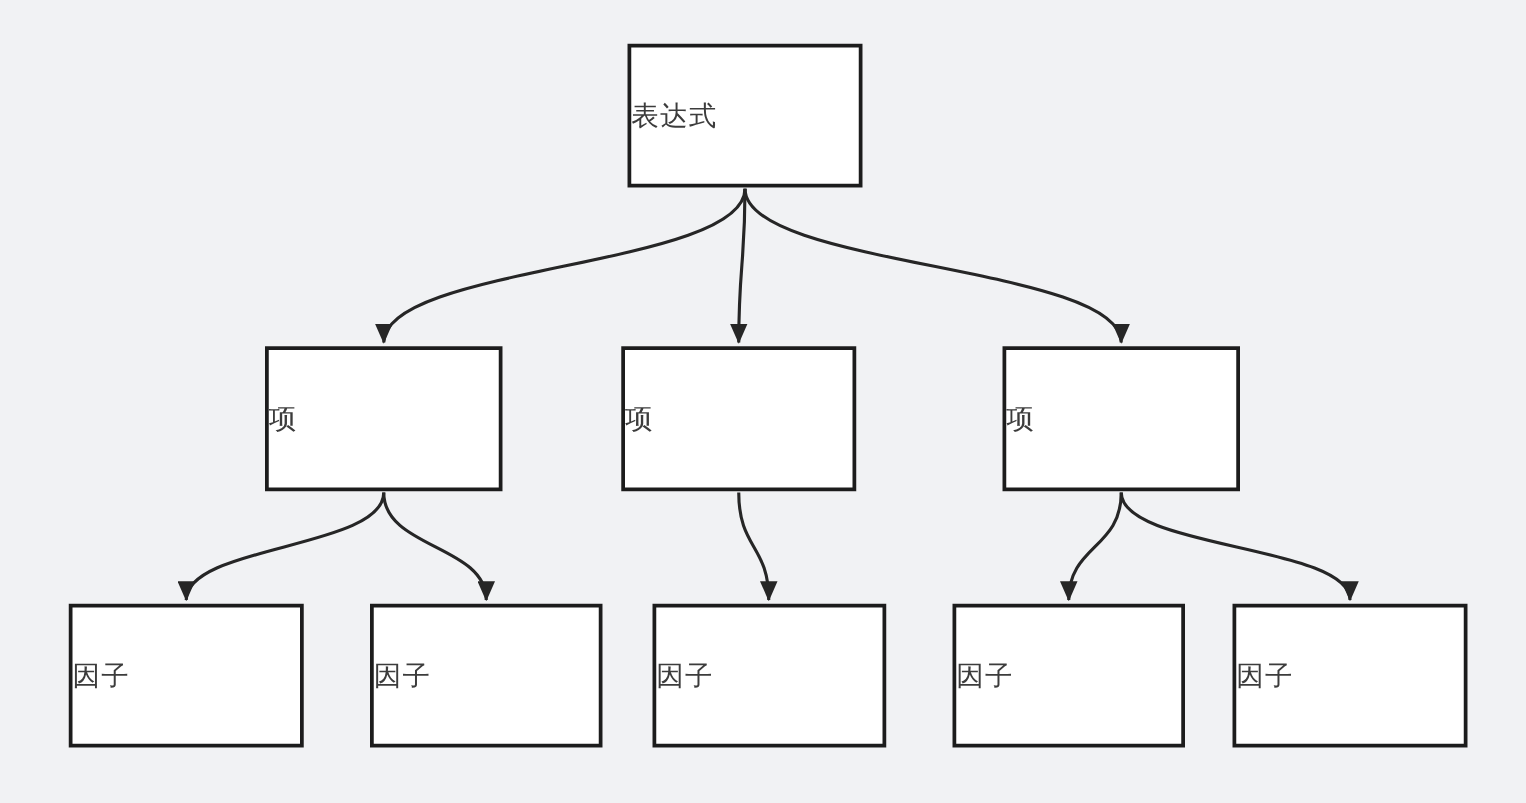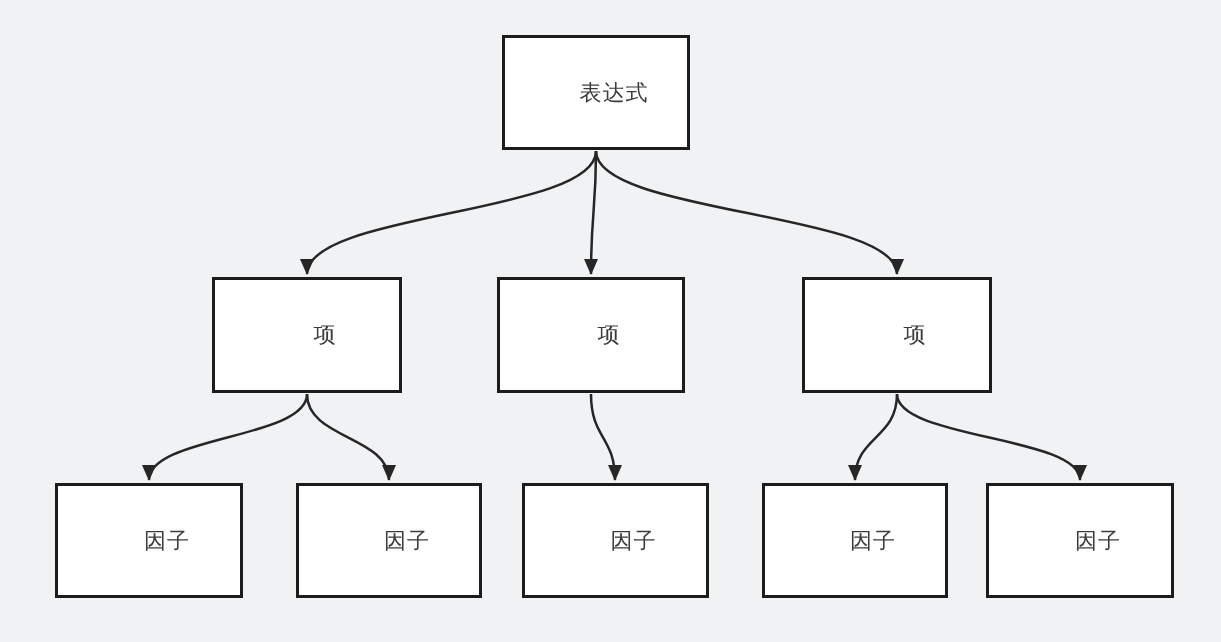--- a/index.html
+++ b/index.html
@@ -18,24 +18,23 @@
   }
   .canvas{position:relative;width:1221px;height:642px;}
   .edges{position:absolute;left:0;top:0;width:1221px;height:642px;}
   .edges path{fill:none;stroke:var(--edge);stroke-width:2.5px;}
   .edges marker path{fill:var(--edge);stroke:none;}
   .node{
     position:absolute;
     box-sizing:border-box;
     background:var(--node-fill);
     border:3px solid var(--node-border);
-    display:flex;align-items:center;justify-content:center;
+    display:flex;align-items:center;justify-content:flex-start;
     font-size:22px;color:var(--text);
     letter-spacing:1px;
-    padding-left:36px;
   }
   .node-root   {left:502px;top:35px;width:188px;height:115px;}
   .node-term-1 {left:212px;top:277px;width:190px;height:116px;}
   .node-term-2 {left:497px;top:277px;width:188px;height:116px;}
   .node-term-3 {left:802px;top:277px;width:190px;height:116px;}
   .node-factor-1{left:55px; top:483px;width:188px;height:115px;}
   .node-factor-2{left:296px;top:483px;width:186px;height:115px;}
   .node-factor-3{left:522px;top:483px;width:187px;height:115px;}
   .node-factor-4{left:762px;top:483px;width:186px;height:115px;}
   .node-factor-5{left:986px;top:483px;width:188px;height:115px;}

